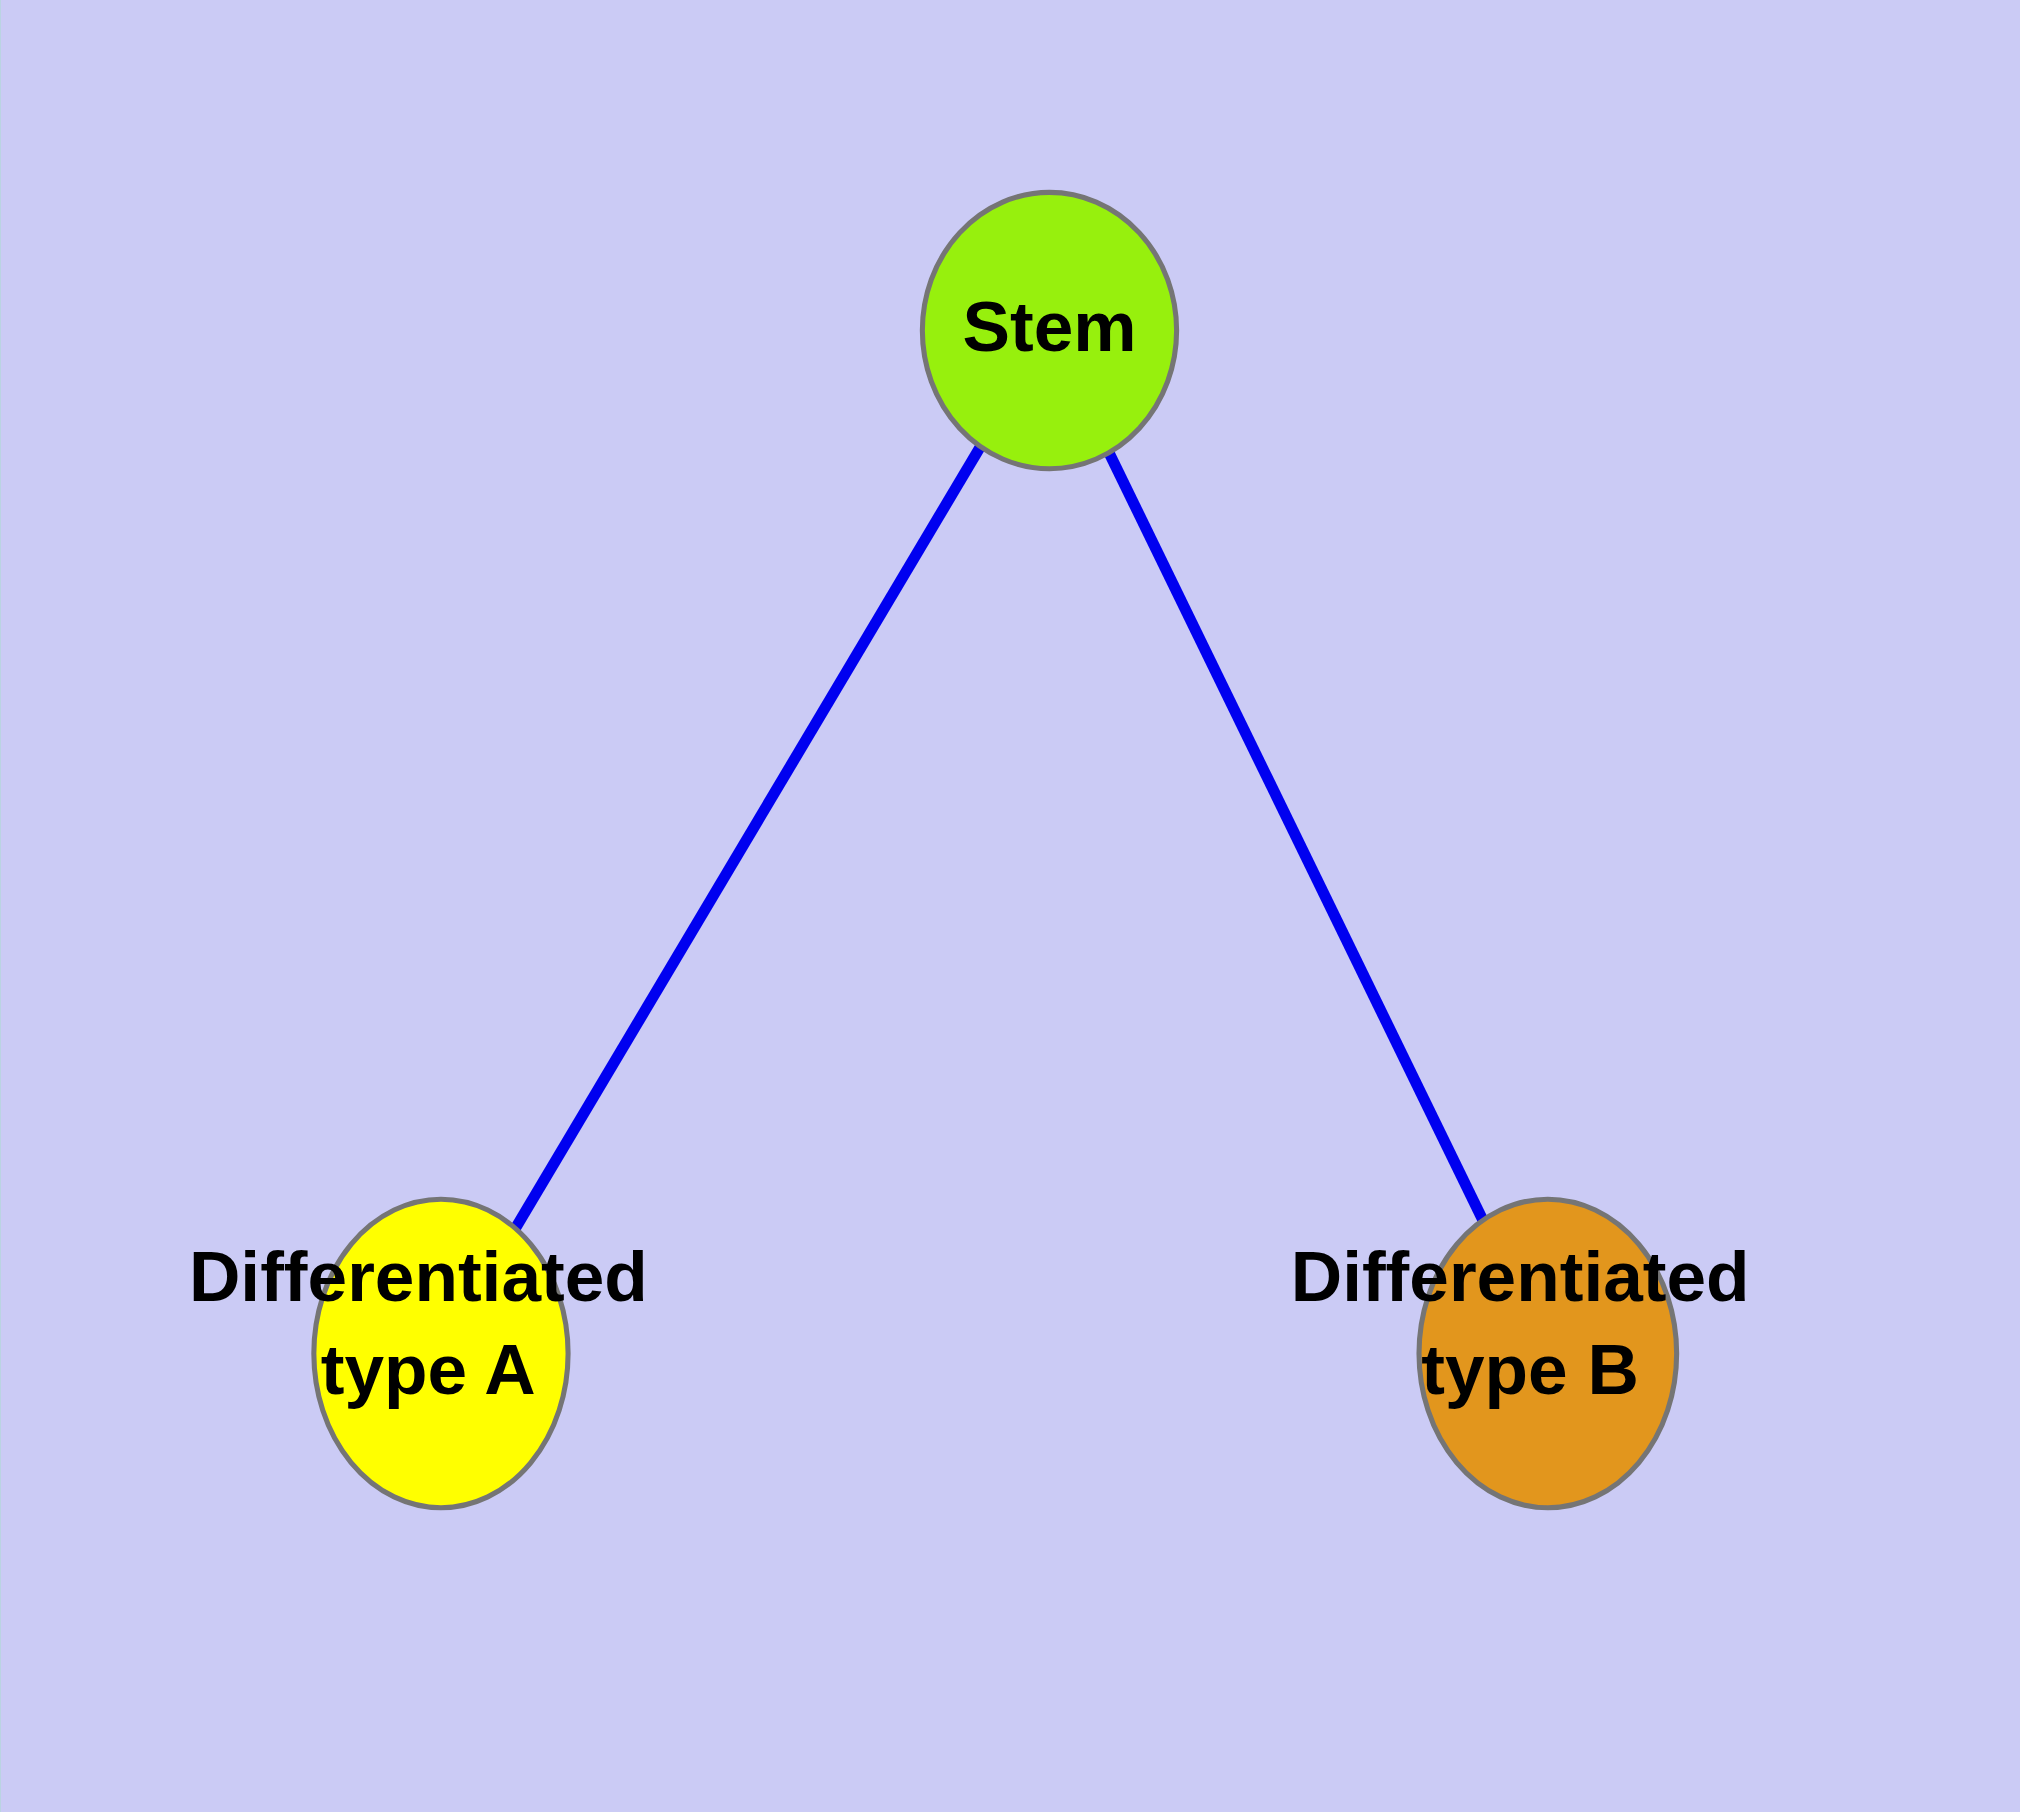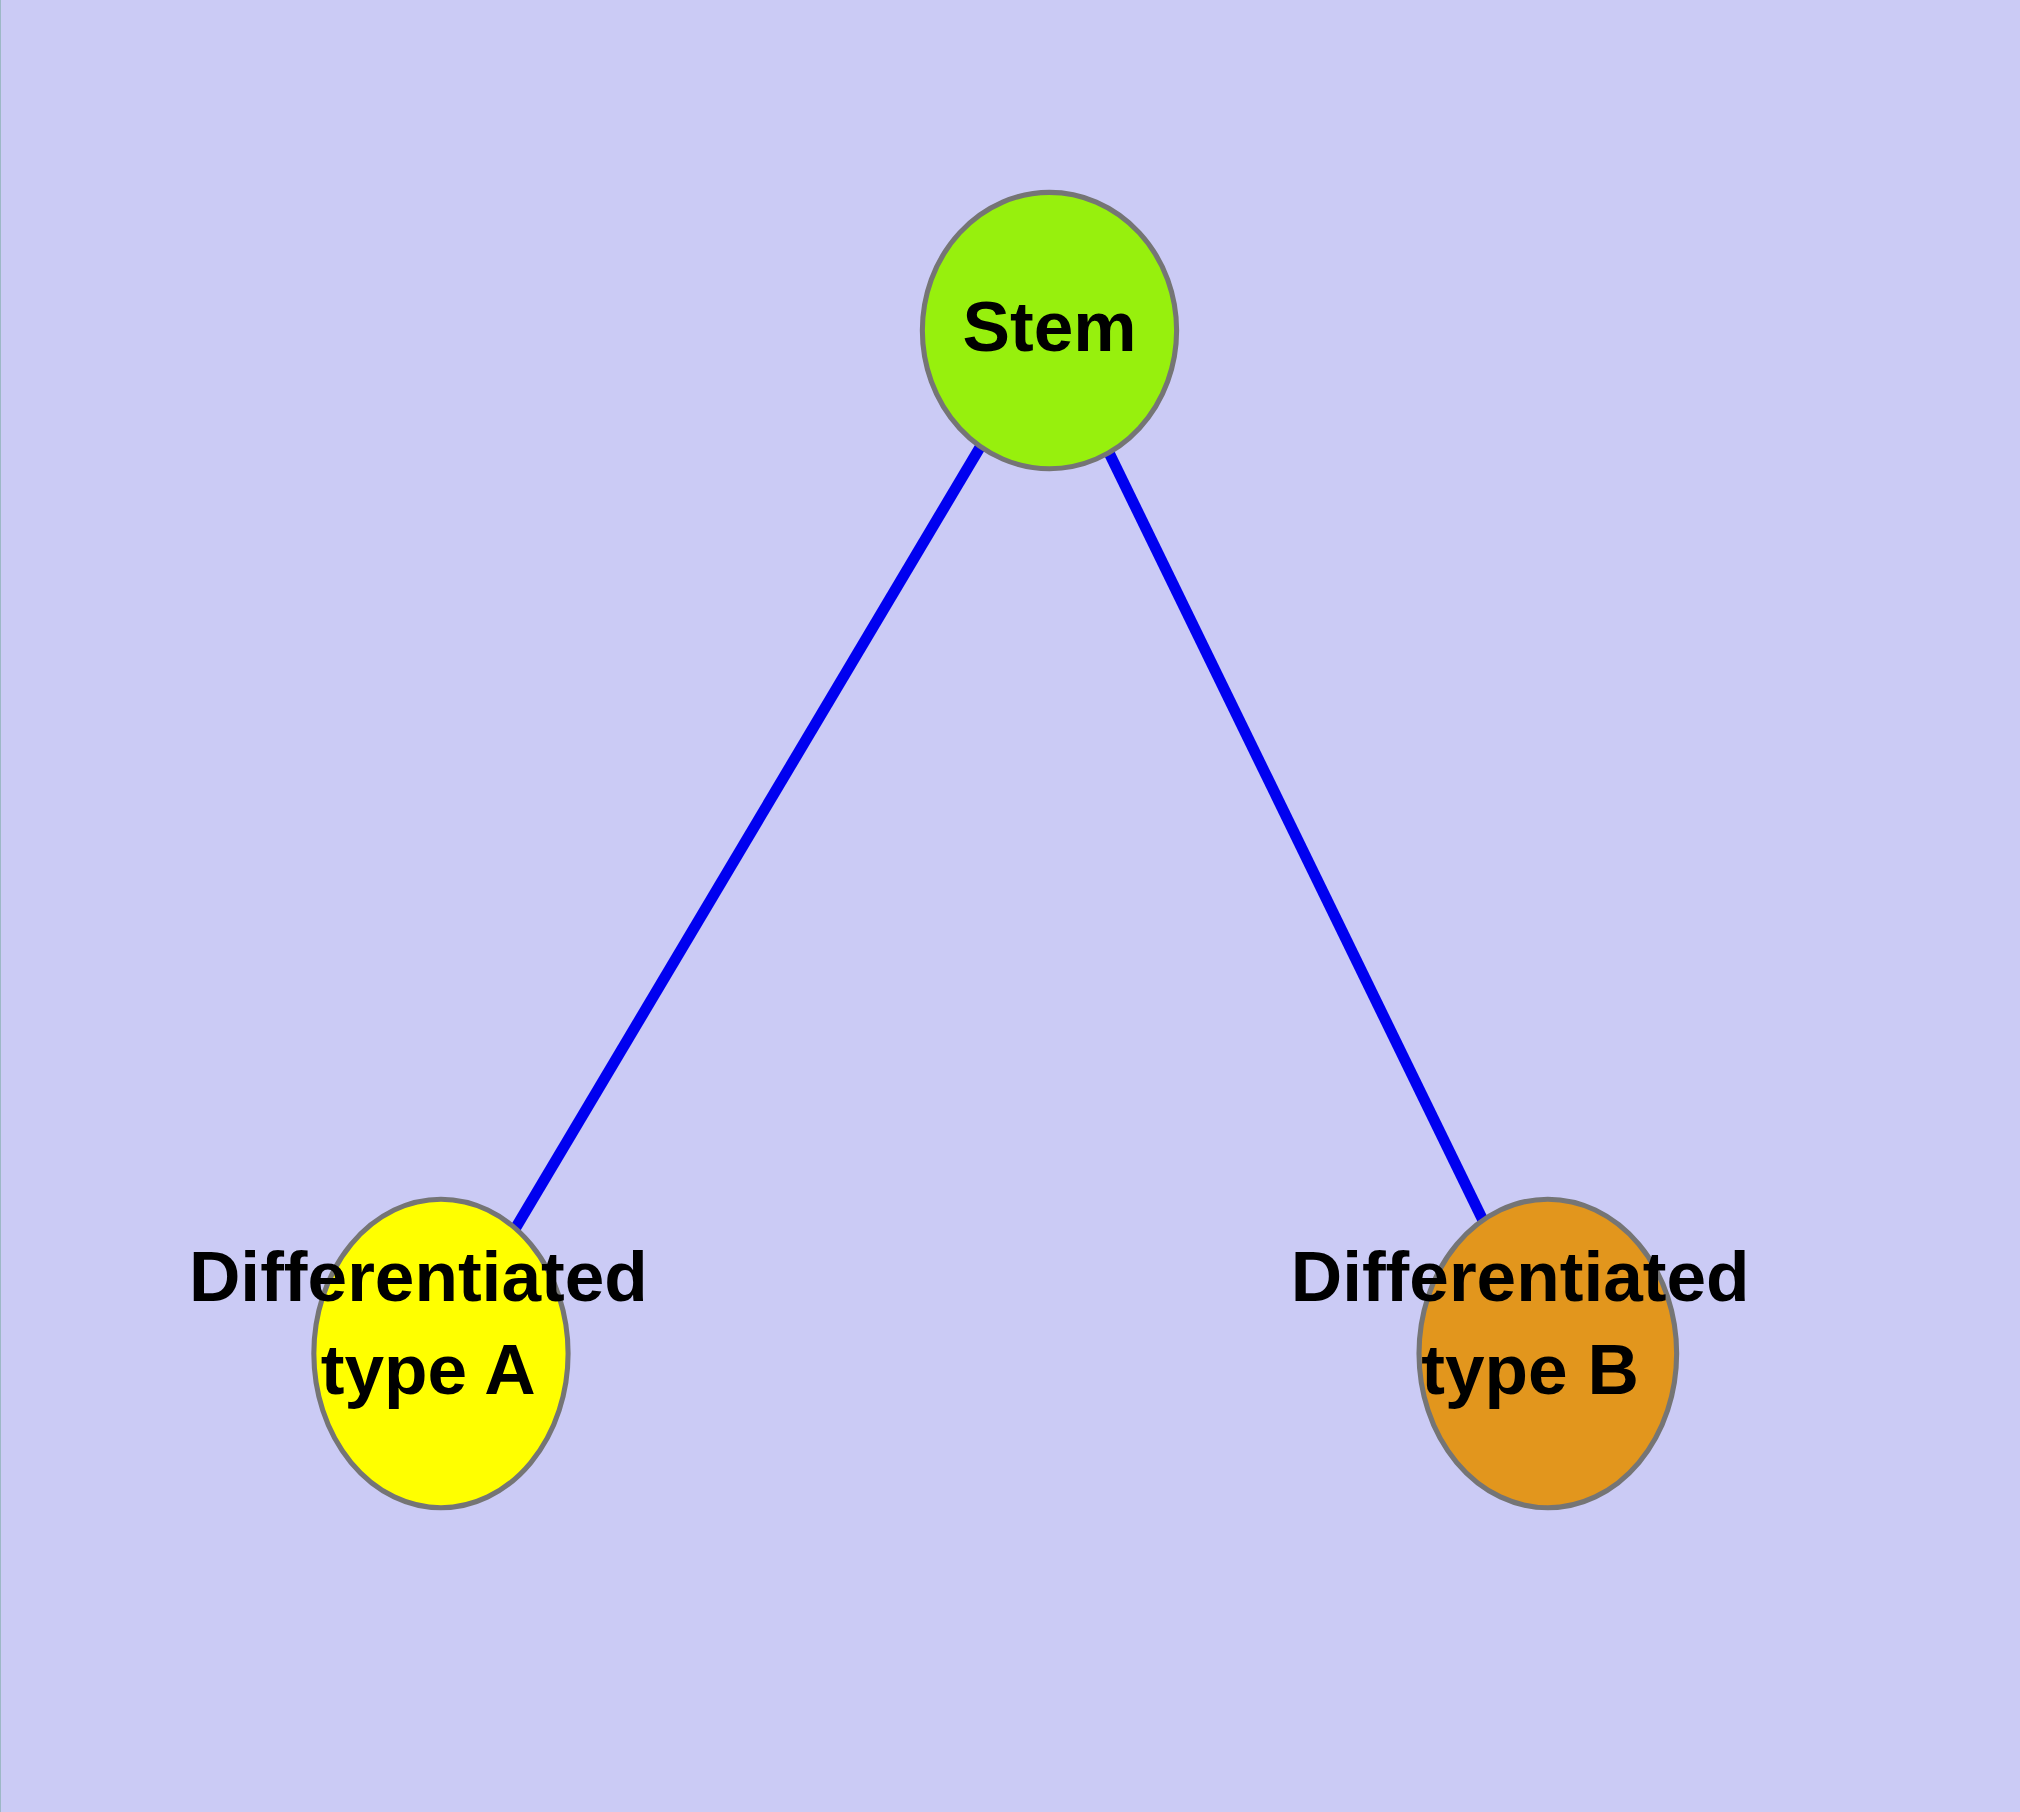--- a/index.html
+++ b/index.html
@@ -3,21 +3,21 @@
 <meta charset="utf-8">
 <style>
   html, body {
     margin: 0;
     padding: 0;
   }
   .stage {
     position: relative;
     width: 2021px;
     height: 1812px;
-    background: #15803d;
+    background: #86efac;
     overflow: hidden;
   }
   svg { display: block; }
   .edge {
     stroke-width: 13px;
     fill: none;
   }
   .node {
     stroke: #757575;
     stroke-width: 6px;

